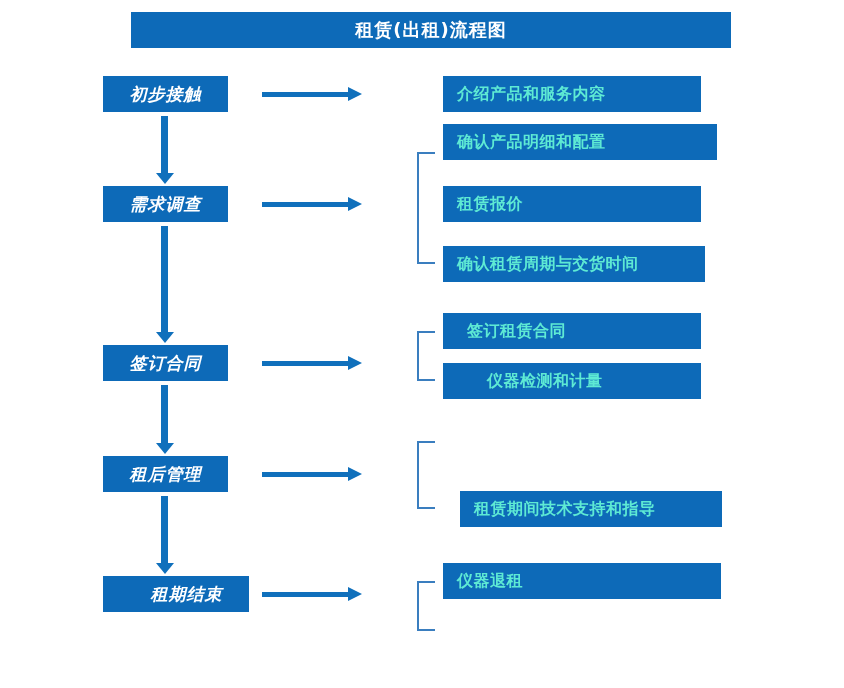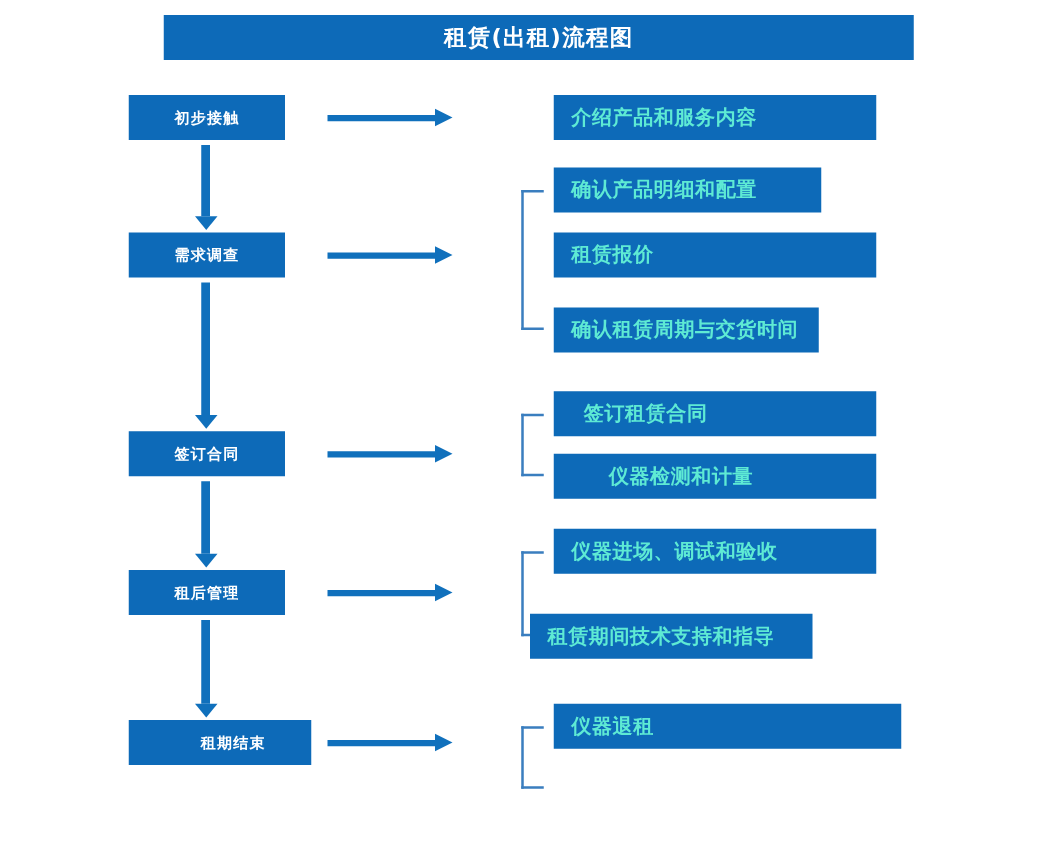--- a/index.html
+++ b/index.html
@@ -44,23 +44,24 @@
   
   .stage-box {
     position: absolute;
     width: 125px;
     height: 36px;
     background: #0d6ab8;
     color: #ffffff;
     display: flex;
     align-items: center;
     justify-content: center;
-    font-size: 12px;
+    font-size: 17px;
     font-weight: bold;
     letter-spacing: 1px;
+    font-style: italic;
   }
 
   
   .task-box {
     position: absolute;
     height: 36px;
     background: #0d6ab8;
     color: #5eead4;
     display: flex;
     align-items: center;
@@ -193,30 +194,29 @@
   <div class="bracket" style="left:417px; top:152px; height:112px;"></div>
 
   <div class="bracket" style="left:417px; top:331px; height:50px;"></div>
 
   <div class="bracket" style="left:417px; top:441px; height:68px;"></div>
 
   <div class="bracket" style="left:417px; top:581px; height:50px;"></div>
 
   <div class="task-box" style="left:443px; top:76px; width:258px;">介绍产品和服务内容</div>
 
-  <div class="task-box" style="left:443px; top:134px; width:214px;">确认产品明细和配置</div>
+  <div class="task-box" style="left:443px; top:124px; width:274px;">确认产品明细和配置</div>
 
   <div class="task-box" style="left:443px; top:186px; width:258px;">租赁报价</div>
 
-  <div class="task-box" style="left:443px; top:246px; width:212px;">确认租赁周期与交货时间</div>
+  <div class="task-box" style="left:443px; top:246px; width:262px;">确认租赁周期与交货时间</div>
 
   <div class="task-box" style="left:443px; top:313px; width:258px;padding-left:24px;">签订租赁合同</div>
 
   <div class="task-box" style="left:443px; top:363px; width:258px;padding-left:44px;">仪器检测和计量</div>
 
-  <div class="task-box" style="left:443px; top:423px; width:258px;">仪器进场、调试和验收</div>
-
-  <div class="task-box" style="left:424px; top:491px; width:226px;">租赁期间技术支持和指导</div>
+
+  <div class="task-box" style="left:460px; top:491px; width:262px;">租赁期间技术支持和指导</div>
 
   <div class="task-box" style="left:443px; top:563px; width:278px;">仪器退租</div>
 
 
 </div>
 
 </body></html>

